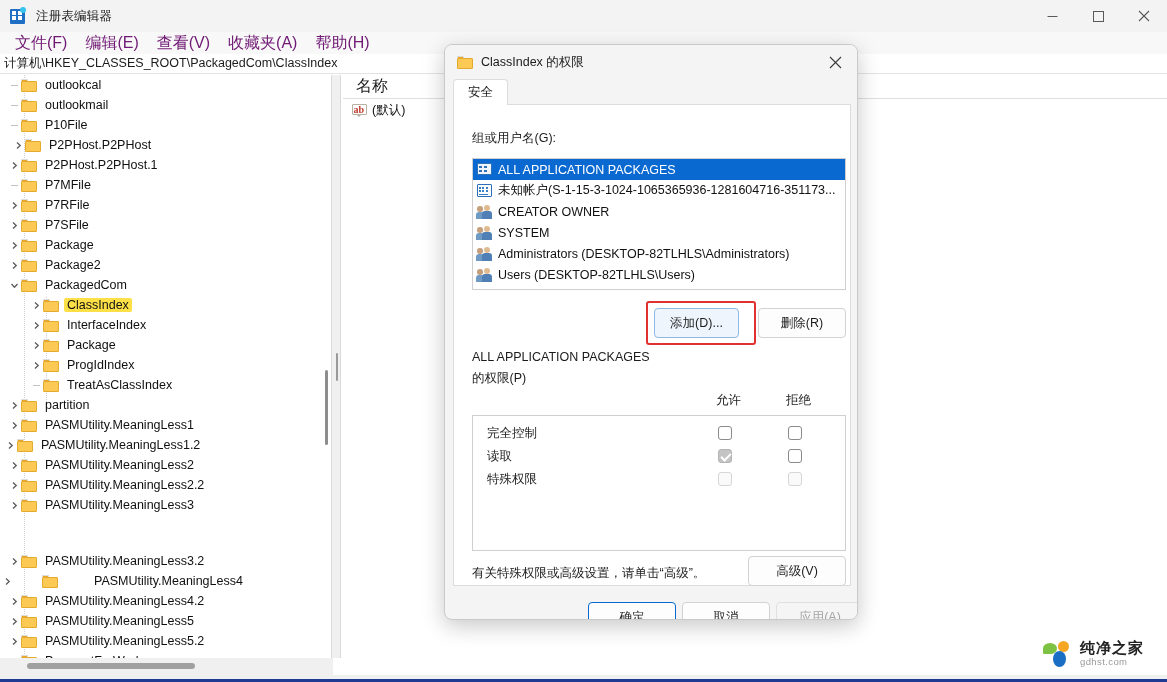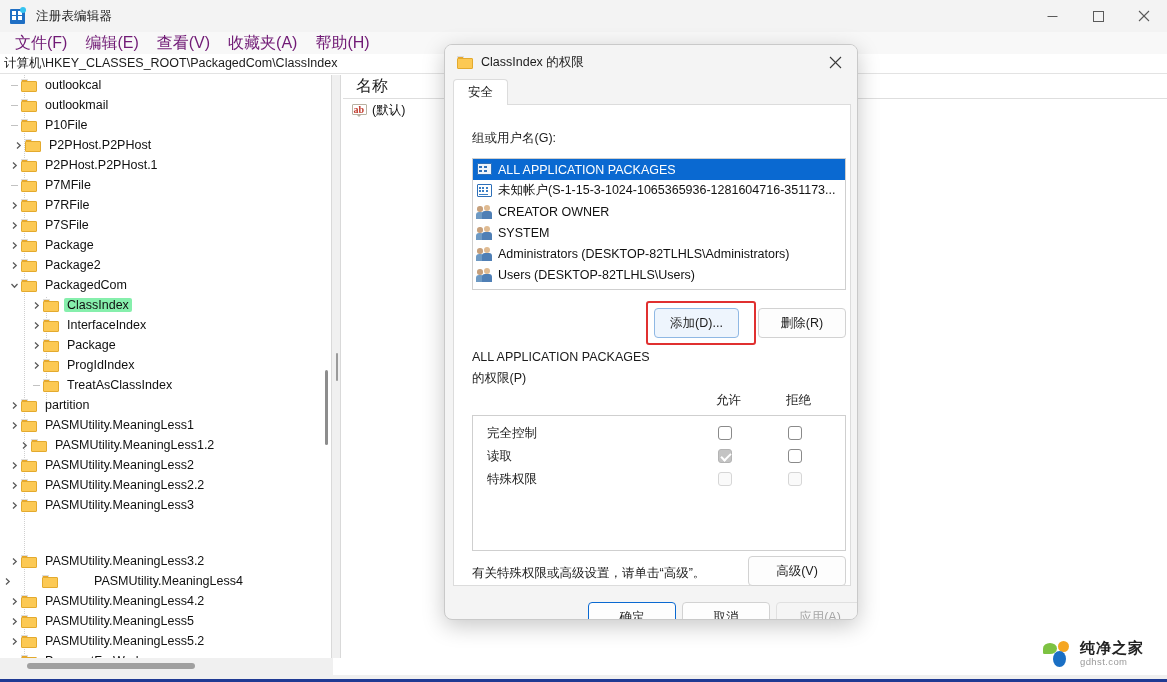--- a/index.html
+++ b/index.html
@@ -85,21 +85,21 @@
   }
   .folder .tab {
     position:absolute; left:0; top:0; width:7px; height:3px;
     background:#e8a72a; border-radius:1px 1px 0 0;
   }
   .folder .bdy {
     position:absolute; left:0; top:2.5px; width:16px; height:10.5px;
     background:#fcc954; border:1px solid #e3aa2e; border-radius:1px;
   }
   .tree-row .lbl { padding:0 3px; border-radius:2px;text-align:center; }
-  .tree-row.sel .lbl { background:#86efac; }
+  .tree-row.sel .lbl { background:#fde047; }
   .vgrid {
     position:absolute; top:0; width:1px; height:100%;
     background: repeating-linear-gradient(to bottom, #d0d0d0 0 1px, transparent 1px 2px);
   }
 
   .splitter {
     position:absolute; left:331px; top:75px; width:10px; height:583px;
     background:#f0f0f0; border-left:1px solid #d9d9d9; border-right:1px solid #d9d9d9;
   }
   .splitter .grip {
@@ -559,21 +559,21 @@
             <svg width="9" height="9" viewBox="0 0 9 9">
               <polyline points="3,1.5 6.2,4.5 3,7.5" fill="none" stroke="#5b5b5b" stroke-width="1.3"></polyline>
             </svg>
           </div>
           <div class="folder">
             <div class="tab"></div>
             <div class="bdy"></div>
           </div>
           <span class="lbl">PASMUtility.MeaningLess1</span>
         </div>
-        <div class="tree-row" style="padding-left: 18px;">
+        <div class="tree-row" style="padding-left: 4px;">
           <div class="chev">
             <svg width="9" height="9" viewBox="0 0 9 9">
               <polyline points="3,1.5 6.2,4.5 3,7.5" fill="none" stroke="#5b5b5b" stroke-width="1.3"></polyline>
             </svg>
           </div>
           <div class="folder">
             <div class="tab"></div>
             <div class="bdy"></div>
           </div>
           <span class="lbl">PASMUtility.MeaningLess1.2</span>

